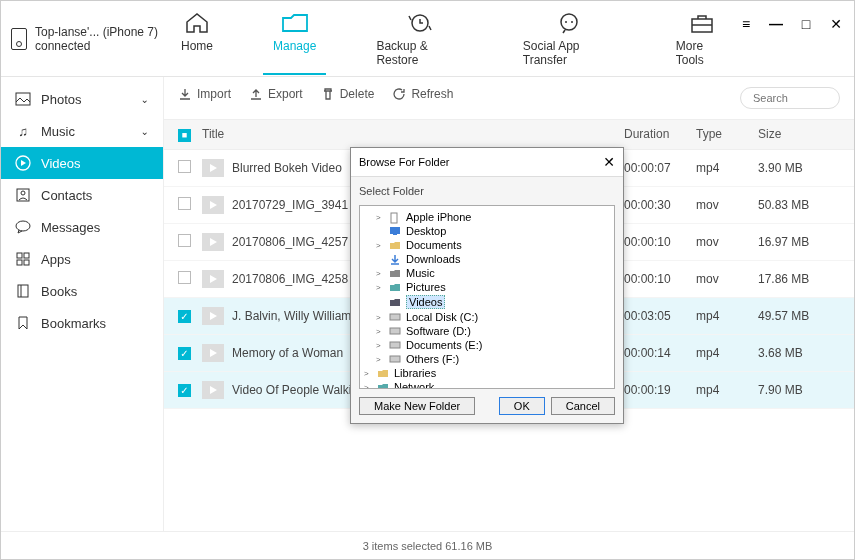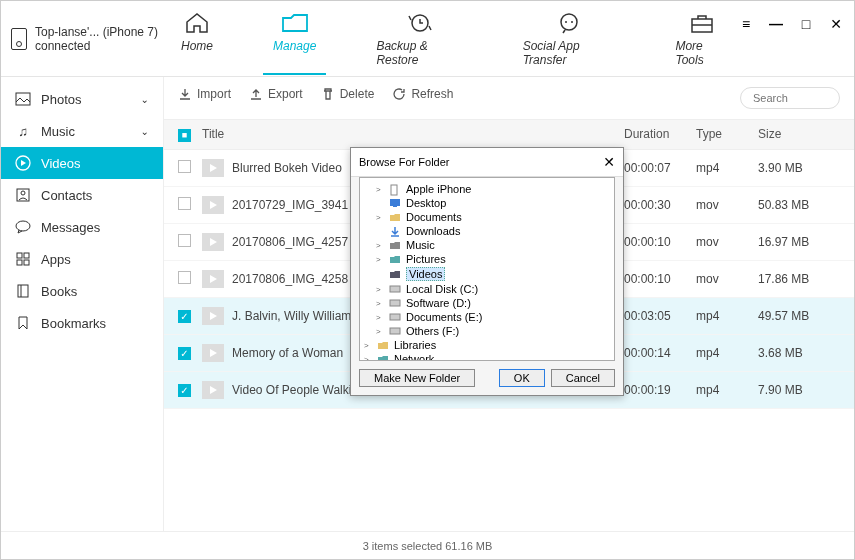--- a/index.html
+++ b/index.html
@@ -3,21 +3,21 @@
 <meta charset="utf-8">
 <style>
 * { box-sizing: border-box; margin: 0; padding: 0; font-family: Arial, sans-serif; }
 body { width: 855px; height: 560px; background: #fff; position: relative; overflow: hidden; border: 1px solid #ccc; }
 
 
 .topbar { height: 76px; display: flex; align-items: center; border-bottom: 1px solid #e5e5e5; padding: 0 10px; }
 .device { display: flex; align-items: center; gap: 8px; width: 160px; font-size: 12px; color: #333; }
 .device-icon { width: 16px; height: 22px; border: 1.5px solid #333; border-radius: 2px; position: relative; }
 .device-icon::after { content: ''; position: absolute; bottom: 2px; left: 50%; transform: translateX(-50%); width: 4px; height: 4px; border: 1px solid #333; border-radius: 50%; }
-.navbtns { display: flex; gap: 40px; flex: 1; justify-content: center; font-style: italic; }
+.navbtns { display: flex; gap: 40px; flex: 1; justify-content: center; }
 .navbtn { display: flex; flex-direction: column; align-items: center; gap: 4px; font-size: 12px; color: #333; cursor: pointer; padding: 8px 10px; }
 .navbtn.active { color: #00b8d4; border-bottom: 2px solid #00b8d4; }
 .nav-icon { width: 28px; height: 24px; display: flex; align-items: center; justify-content: center; }
 .winbtns { display: flex; gap: 14px; align-items: flex-start; margin-bottom: 30px; font-size: 14px; }
 .winbtn { cursor: pointer; width: 16px; text-align: center; }
 
 
 .main { display: flex; height: calc(100% - 76px - 28px); }
 .sidebar { width: 162px; padding-top: 6px; }
 .side-item { display: flex; align-items: center; gap: 10px; padding: 8px 14px; font-size: 13px; color: #333; cursor: pointer; }
@@ -349,20 +349,21 @@
 
 <div class="footer">
     <span>3 items selected 61.16 MB</span>
   </div>
 
 <div class="dialog">
   <div class="dlg-title">
     <span>Browse For Folder</span>
     <span class="dlg-close">✕</span>
   </div>
+  <div class="dlg-sub">Select Folder</div>
   <div class="tree-wrap">
     <div class="tree" id="tree">
         <div class="tnode indent-1">
           <span class="exp">&gt;</span>
           <span class="folder-icon"><svg width="10" height="12">
               <rect x="2" y="1" width="6" height="10" fill="none" stroke="#888"></rect>
             </svg></span>
           <span class="lbl">Apple iPhone</span>
         </div>
         <div class="tnode indent-1">

